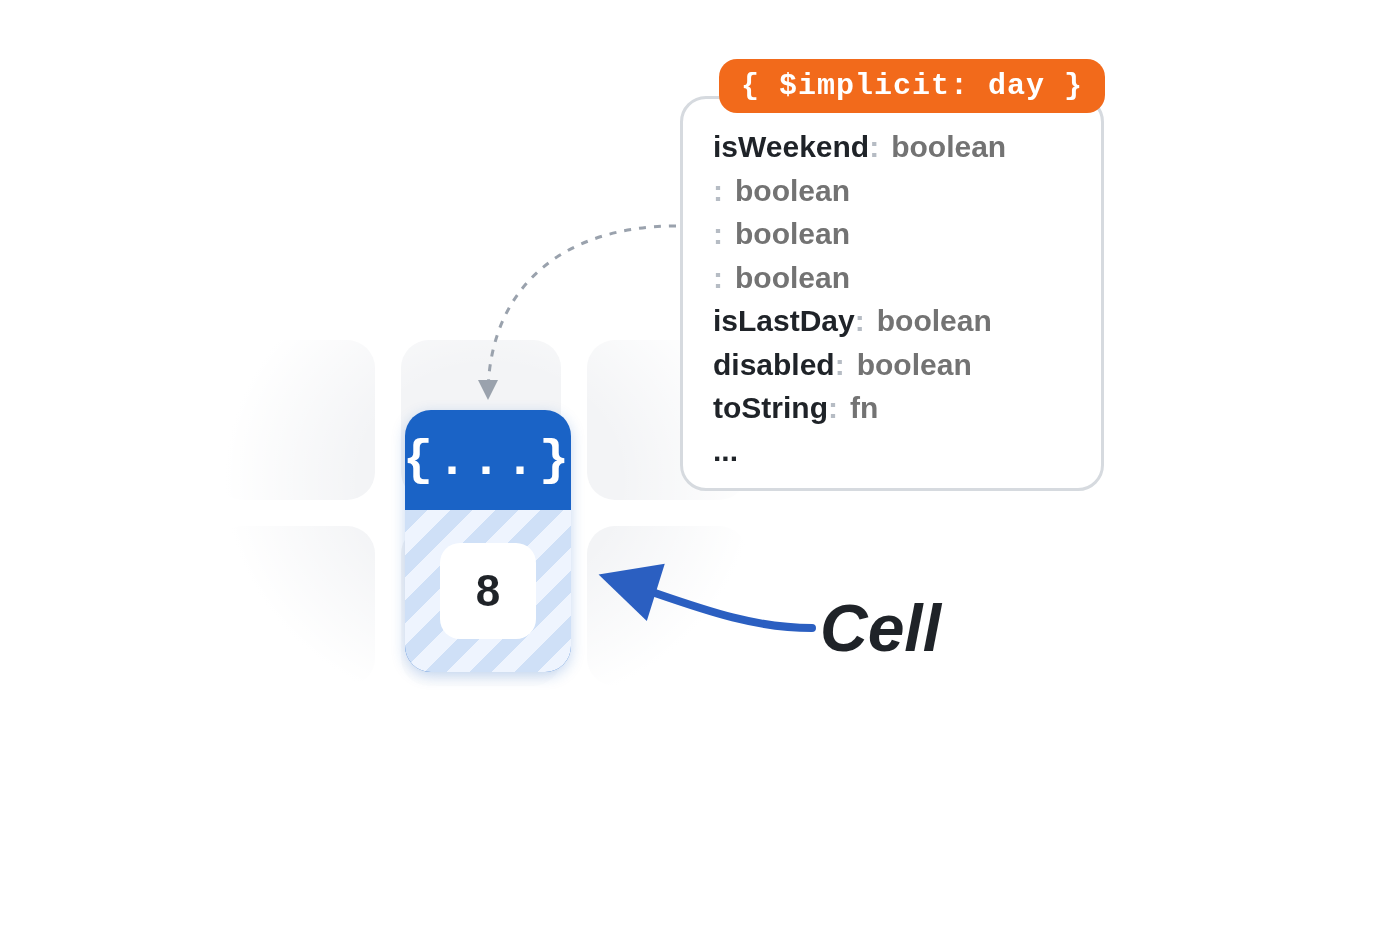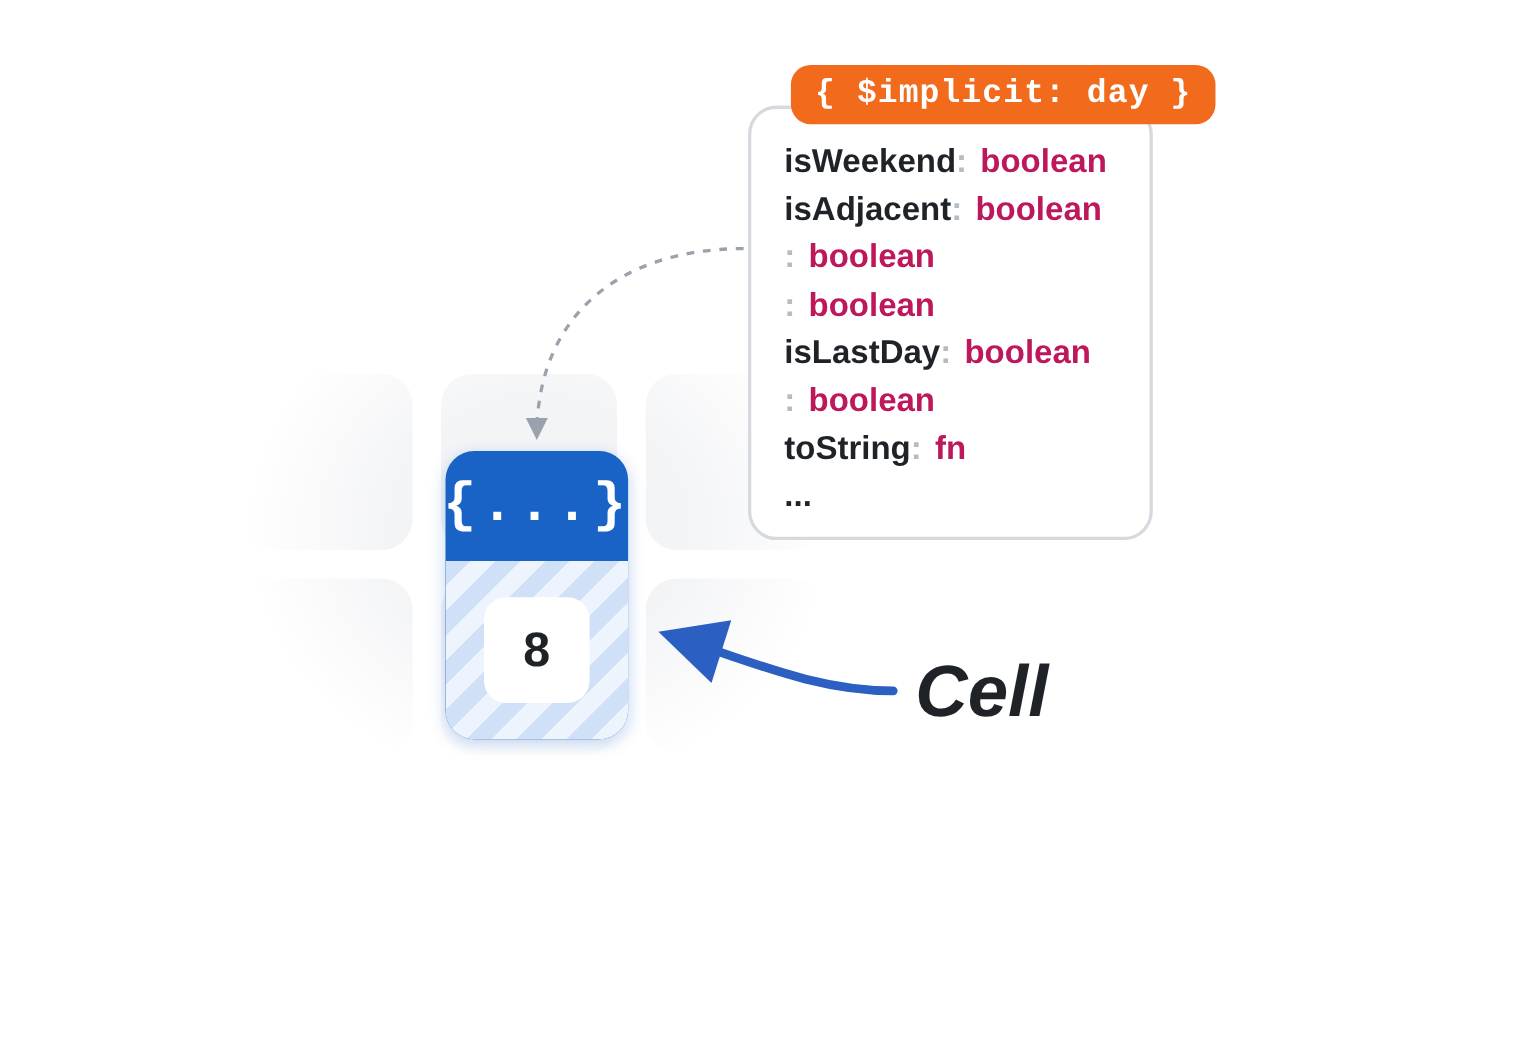--- a/index.html
+++ b/index.html
@@ -100,21 +100,21 @@
     font-weight: 700;
     color: #1f2328;
     font-family: "Segoe UI", Arial, sans-serif;
   }
 
   
   .card {
     position: absolute;
     left: 680px;
     top: 96px;
-    width: 368px;
+    width: 424px;
     border: 3px solid #d6dadf;
     border-radius: 26px;
     background: #ffffff;
     padding: 26px 30px 20px 30px;
     z-index: 4;
   }
   .card-badge {
     position: absolute;
     top: -40px;
     left: 36px;
@@ -131,34 +131,33 @@
   .row {
     display: flex;
     align-items: baseline;
     font-size: 30px;
     line-height: 1.45;
     white-space: nowrap;
     text-align: right;
   }
   .k   { color: #1f2328; font-weight: 700; }
   .sep { color: #b6bcc4; font-weight: 700; padding: 0 2px 0 0; }
-  .t   { color: #be185d; font-weight: 600; padding-left: 10px; }
+  .t   { color: #737373; font-weight: 600; padding-left: 10px; }
   .ellip { color: #1f2328; font-size: 30px; font-weight: 700; padding-top: 4px; }
 
   
   .cell-label {
     position: absolute;
     left: 820px;
     top: 590px;
     font-size: 66px;
     font-weight: 700;
     font-style: italic;
     color: #1f2328;
     z-index: 6;
-    margin-left: 12px;
   }
 
   
   svg.overlay {
     position: absolute;
     inset: 0;
     width: 1400px;
     height: 944px;
     pointer-events: none;
     z-index: 6;
@@ -192,38 +191,38 @@
   <div class="card">
     <div class="card-badge">{ $implicit: day }</div>
 
     <div id="props">
         <div class="row">
           <span class="k">isWeekend</span>
           <span class="sep">:</span>
           <span class="t">boolean</span>
         </div>
         <div class="row">
-          <span class="k">isAdjacent</span>
           <span class="sep">:</span>
           <span class="t">boolean</span>
         </div>
         <div class="row">
           <span class="sep">:</span>
           <span class="t">boolean</span>
         </div>
         <div class="row">
           <span class="sep">:</span>
           <span class="t">boolean</span>
         </div>
         <div class="row">
           <span class="k">isLastDay</span>
           <span class="sep">:</span>
           <span class="t">boolean</span>
         </div>
         <div class="row">
+          <span class="k">disabled</span>
           <span class="sep">:</span>
           <span class="t">boolean</span>
         </div>
         <div class="row">
           <span class="k">toString</span>
           <span class="sep">:</span>
           <span class="t">fn</span>
         </div>
       </div>
 

